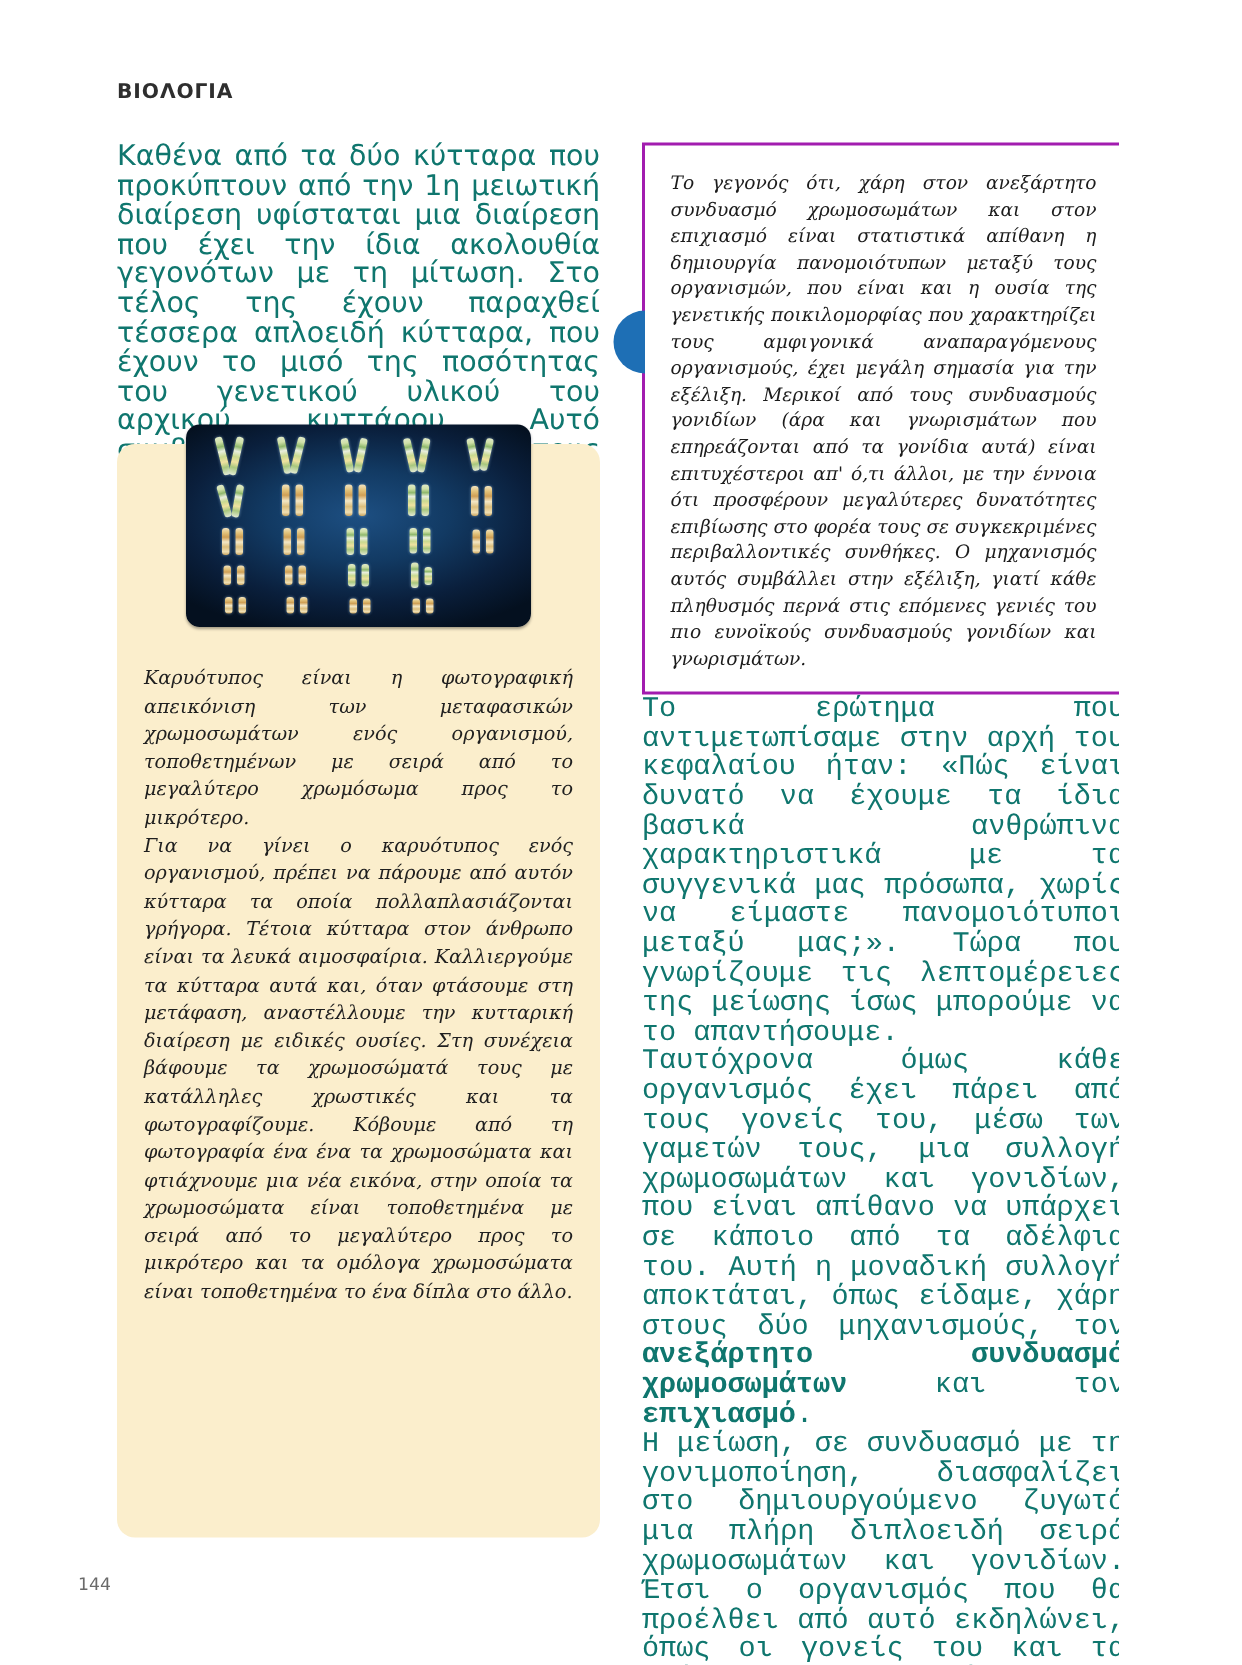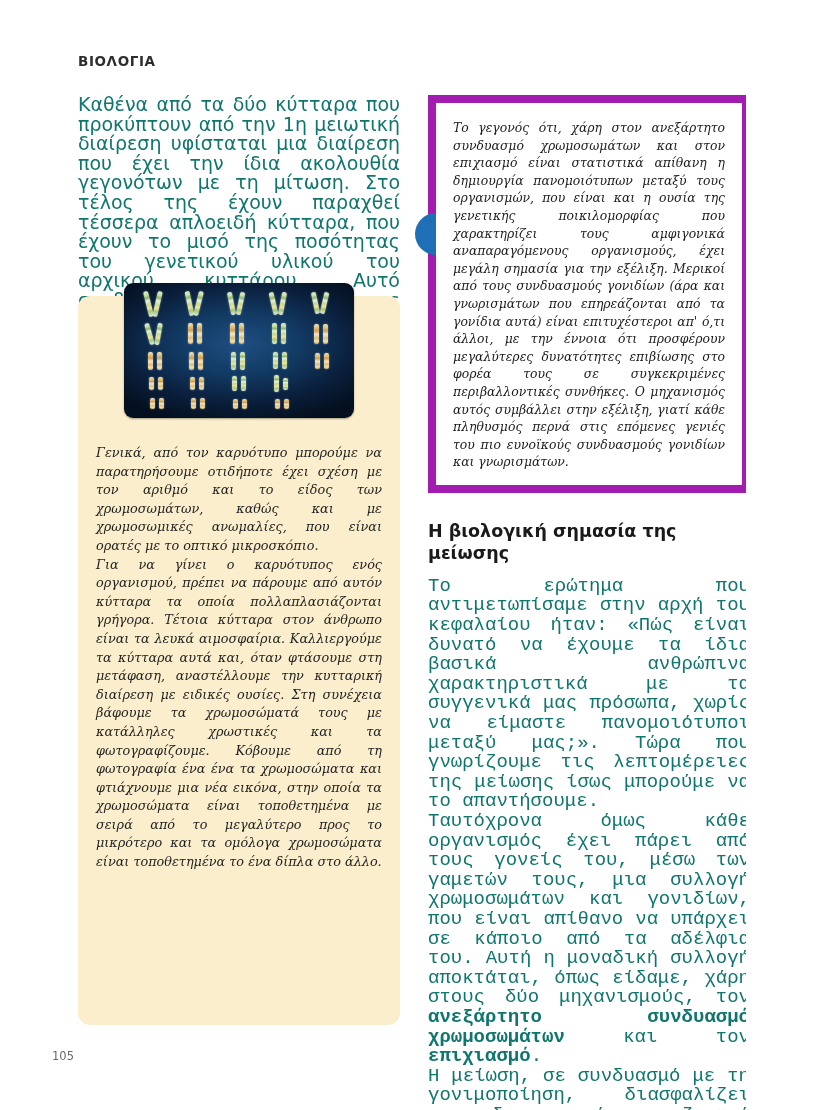--- a/index.html
+++ b/index.html
@@ -133,21 +133,21 @@
     left: 428px;
     top: 95px;
     width: 322px;
   }
 
   
   .blue-box {
     position: relative;
     width: 322px;
     min-height: 274px;
-    border: 8px solid #a21caf;
+    border: 2px solid #a21caf;
     background: #ffffff;
     box-sizing: border-box;
     padding: 16px 17px 14px 17px;
   }
   .blue-tab {
     position: absolute;
     left: -21px;
     top: 110px;
     width: 21px;
     height: 42px;
@@ -196,21 +196,21 @@
 <div class="page">
 
   <div class="running-head">ΒΙΟΛΟΓΙΑ</div>
 
   <div class="col-left">
     <p class="body-text">Καθένα από τα δύο κύτταρα που προκύπτουν από την 1η μειωτική διαίρεση υφίσταται μια διαίρεση που έχει την ίδια ακολουθία γεγονότων με τη μίτωση. Στο τέλος της έχουν παραχθεί τέσσερα απλοειδή κύτταρα, που έχουν το μισό της ποσότητας του γενετικού υλικού του αρχικού κυττάρου. Αυτό συμβαίνει, γιατί καθένα τους έχει πάρει τη μια αδελφή χρωματίδα από κάθε ζευγάρι ομόλογων χρωμοσωμάτων.</p>
   </div>
 
   <div class="yellow-box">
     <div class="yellow-inner">
-      <p class="box-text">Γενικά, από τον καρυότυπο μπορούμε να παρατηρήσουμε οτιδήποτε έχει σχέση με τον αριθμό και το είδος των χρωμοσωμάτων, καθώς και με χρωμοσωμικές ανωμαλίες, που είναι ορατές με το οπτικό μικροσκόπιο.</p>
+      <p class="box-text">Καρυότυπος είναι η φωτογραφική απεικόνιση των μεταφασικών χρωμοσωμάτων ενός οργανισμού, τοποθετημένων με σειρά από το μεγαλύτερο χρωμόσωμα προς το μικρότερο.</p>
       <p class="box-text">Για να γίνει ο καρυότυπος ενός οργανισμού, πρέπει να πάρουμε από αυτόν κύτταρα τα οποία πολλαπλασιάζονται γρήγορα. Τέτοια κύτταρα στον άνθρωπο είναι τα λευκά αιμοσφαίρια. Καλλιεργούμε τα κύτταρα αυτά και, όταν φτάσουμε στη μετάφαση, αναστέλλουμε την κυτταρική διαίρεση με ειδικές ουσίες. Στη συνέχεια βάφουμε τα χρωμοσώματά τους με κατάλληλες χρωστικές και τα φωτογραφίζουμε. Κόβουμε από τη φωτογραφία ένα ένα τα χρωμοσώματα και φτιάχνουμε μια νέα εικόνα, στην οποία τα χρωμοσώματα είναι τοποθετημένα με σειρά από το μεγαλύτερο προς το μικρότερο και τα ομόλογα χρωμοσώματα είναι τοποθετημένα το ένα δίπλα στο άλλο.</p>
     </div>
   </div>
 
   <div class="figure-wrap" style="z-index:2;">
     <div class="karyotype-img">
 
       <span class="chrom" style="left:22px;  top:8px;  height:26px; transform:rotate(-14deg);"></span>
       <span class="chrom" style="left:31px;  top:8px;  height:26px; transform:rotate(13deg);"></span>
       <span class="chrom" style="left:63px;  top:8px;  height:25px; transform:rotate(-12deg);"></span>
@@ -264,27 +264,26 @@
     </div>
   </div>
 
   <div class="col-right">
 
     <div class="blue-box">
       <span class="blue-tab"></span>
       <p class="blue-box-text">Το γεγονός ότι, χάρη στον ανεξάρτητο συνδυασμό χρωμοσωμάτων και στον επιχιασμό είναι στατιστικά απίθανη η δημιουργία πανομοιότυπων μεταξύ τους οργανισμών, που είναι και η ουσία της γενετικής ποικιλομορφίας που χαρακτηρίζει τους αμφιγονικά αναπαραγόμενους οργανισμούς, έχει μεγάλη σημασία για την εξέλιξη. Μερικοί από τους συνδυασμούς γονιδίων (άρα και γνωρισμάτων που επηρεάζονται από τα γονίδια αυτά) είναι επιτυχέστεροι απ' ό,τι άλλοι, με την έννοια ότι προσφέρουν μεγαλύτερες δυνατότητες επιβίωσης στο φορέα τους σε συγκεκριμένες περιβαλλοντικές συνθήκες. Ο μηχανισμός αυτός συμβάλλει στην εξέλιξη, γιατί κάθε πληθυσμός περνά στις επόμενες γενιές του πιο ευνοϊκούς συνδυασμούς γονιδίων και γνωρισμάτων.</p>
     </div>
 
-    <h2 class="section-heading">Η βιολογική σημασία της μείωσης</h2>
 
     <p class="body-text">Το ερώτημα που αντιμετωπίσαμε στην αρχή του κεφαλαίου ήταν: «Πώς είναι δυνατό να έχουμε τα ίδια βασικά ανθρώπινα χαρακτηριστικά με τα συγγενικά μας πρόσωπα, χωρίς να είμαστε πανομοιότυποι μεταξύ μας;». Τώρα που γνωρίζουμε τις λεπτομέρειες της μείωσης ίσως μπορούμε να το απαντήσουμε.</p>
 
     <p class="body-text"><span>Ταυτόχρονα όμως κάθε οργανισμός έχει πάρει από τους γονείς του, μέσω των γαμετών τους, μια συλλογή χρωμοσωμάτων και γονιδίων, που είναι απίθανο να υπάρχει σε κάποιο από τα αδέλφια του. Αυτή η μοναδική συλλογή αποκτάται, όπως είδαμε, χάρη στους δύο μηχανισμούς, τον </span><b>ανεξάρτητο συνδυασμό χρωμοσωμάτων</b><span> και τον </span><b>επιχιασμό</b><span>.</span></p>
 
     <p class="body-text">Η μείωση, σε συνδυασμό με τη γονιμοποίηση, διασφαλίζει στο δημιουργούμενο ζυγωτό μια πλήρη διπλοειδή σειρά χρωμοσωμάτων και γονιδίων. Έτσι ο οργανισμός που θα προέλθει από αυτό εκδηλώνει, όπως οι γονείς του και τα αδέλφια του, το σύνολο των βασικών γνωρισμάτων που προσδιορίζει το είδος τους.</p>
 
 
     <p class="body-text"><span>Η απλοειδής σειρά χρωμοσωμάτων συμβολίζεται με n. Η διπλοειδής, αντίστοιχα, συμβολίζεται με 2n. Στον άνθρωπο, για παράδειγμα, n = 23 και 2n = 46. Όταν ένα κύτταρο με 2n χρωμοσώματα υφίσταται μείωση για την παραγωγή γαμετών, τότε οι διαφορετικοί συνδυασμοί μη ομόλογων χρωμοσωμάτων που μπορούν να εμφανιστούν σε διαφορετικούς γαμέτες (απλοειδή n κύτταρα) που θα προκύψουν από αυτήν είναι 2</span></p>
   </div>
 
-  <div class="folio">105</div>
+  <div class="folio">144</div>
 
 </div>
 
 </body></html>

